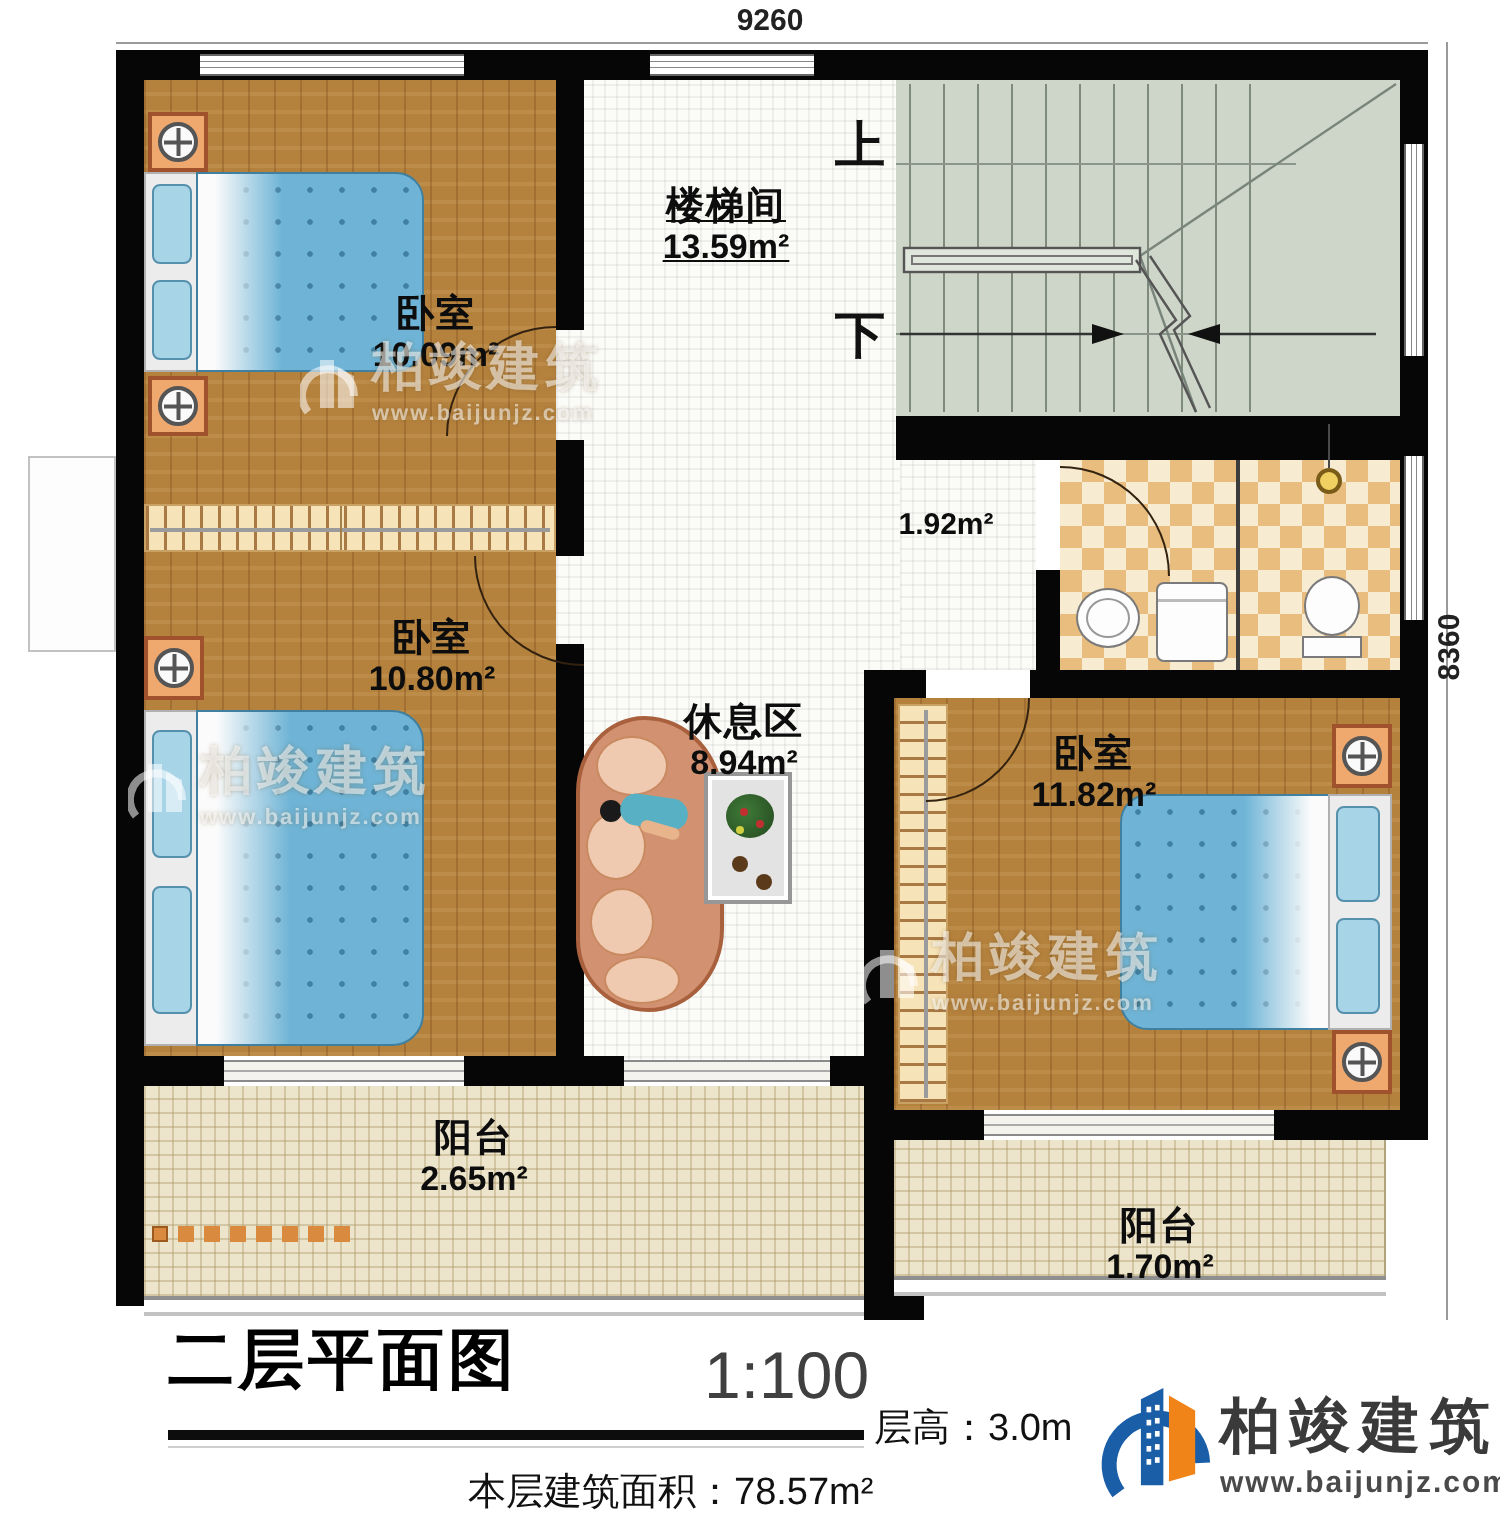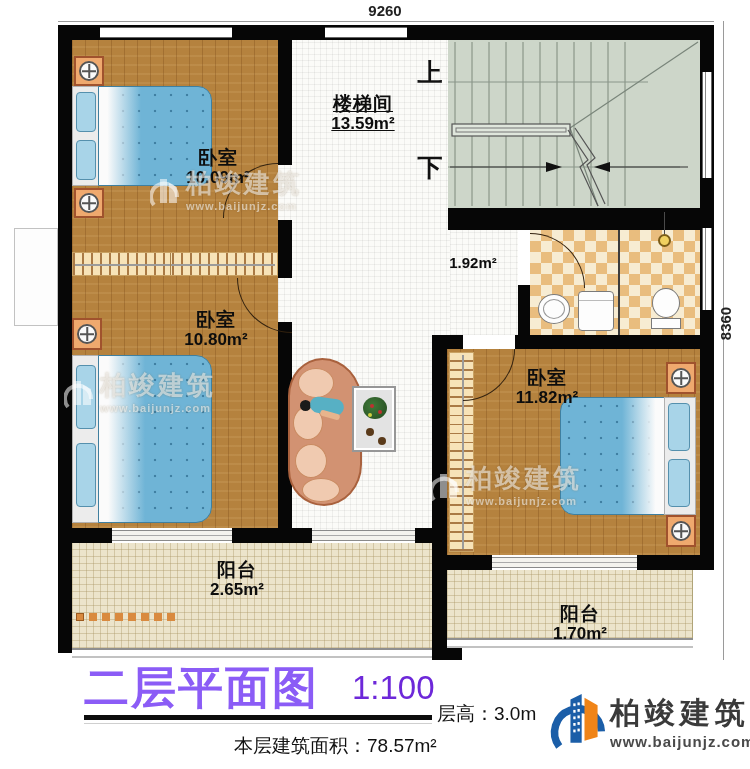--- a/index.html
+++ b/index.html
@@ -73,22 +73,22 @@
   .updown{font-size:25px;font-weight:bold;color:#111;text-align:center;}
   .dim{font-size:15px;font-weight:bold;color:#222;text-align:center;}
 
   
   .wm{display:flex;align-items:center;gap:6px;color:rgba(255,255,255,0.55);
       text-shadow:0 0 2px rgba(110,80,35,0.35);pointer-events:none;}
   .wm .wmname{font-size:26px;font-weight:bold;letter-spacing:3px;line-height:1;}
   .wm .wmurl{font-size:11px;font-weight:bold;letter-spacing:1px;line-height:1.4;}
 
   
-  .title-main{font-size:45px;font-weight:bold;color:#8b5cf6;letter-spacing:2px;}
-  .title-scale{font-size:33px;color:#6d28d9;}
+  .title-main{font-size:33px;font-weight:bold;color:#000000;letter-spacing:2px;}
+  .title-scale{font-size:33px;color:#404040;}
   .meta{font-size:19px;color:#111;font-weight:bold;}
   .brandname{font-size:30px;font-weight:bold;color:#3a3a3a;letter-spacing:5px;}
   .brandurl{font-size:15px;font-weight:bold;color:#4a4a4a;letter-spacing:1px;}
 </style>
 </head>
 <body>
 
 <div id="canvas">
 
   <div class="abs thinline" style="left:58px;top:21px;width:656px;height:1px;"></div>
@@ -248,20 +248,24 @@
     <span class="rname">卧室</span>
     <span class="rarea">10.80m²</span>
   </div>
   <div class="abs rlabel" style="left:313px;top:94px;width:100px;text-decoration:underline;">
     <span class="rname">楼梯间</span>
     <span class="rarea">13.59m²</span>
   </div>
   <div class="abs rlabel" style="left:440px;top:255px;width:66px;">
     <span class="rarea" style="font-size:15px;">1.92m²</span>
   </div>
+  <div class="abs rlabel" style="left:322px;top:352px;width:100px;">
+    <span class="rname">休息区</span>
+    <span class="rarea">8.94m²</span>
+  </div>
   <div class="abs rlabel" style="left:497px;top:368px;width:100px;">
     <span class="rname">卧室</span>
     <span class="rarea">11.82m²</span>
   </div>
   <div class="abs rlabel" style="left:187px;top:560px;width:100px;">
     <span class="rname">阳台</span>
     <span class="rarea">2.65m²</span>
   </div>
   <div class="abs rlabel" style="left:530px;top:604px;width:100px;">
     <span class="rname">阳台</span>

